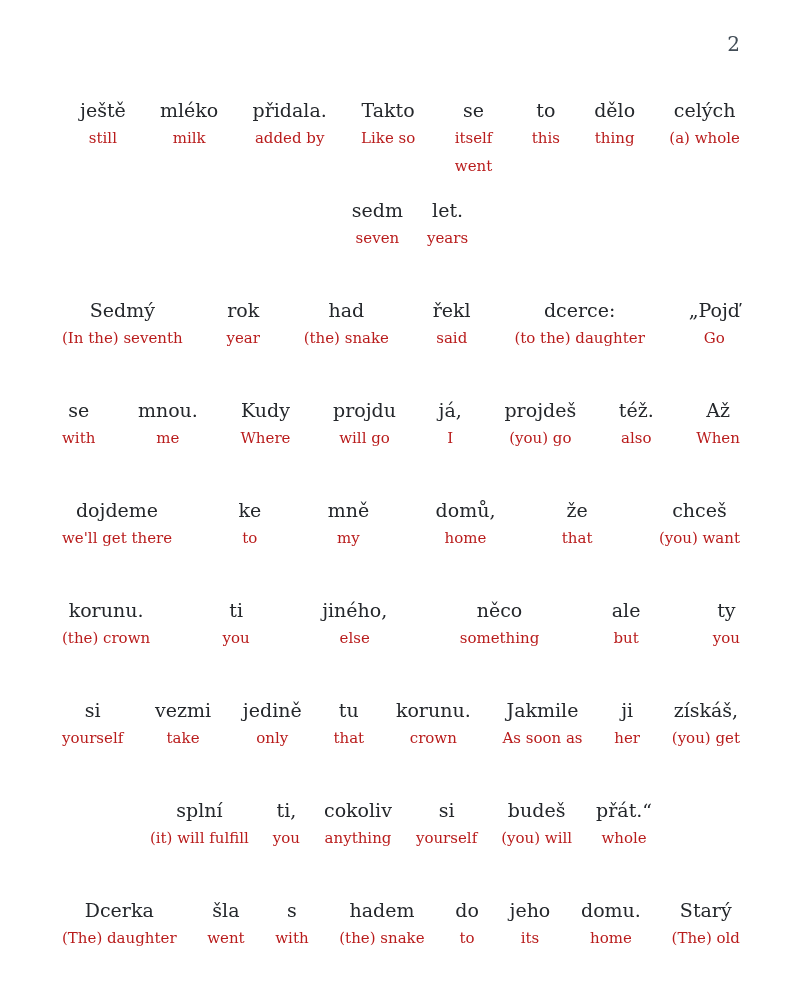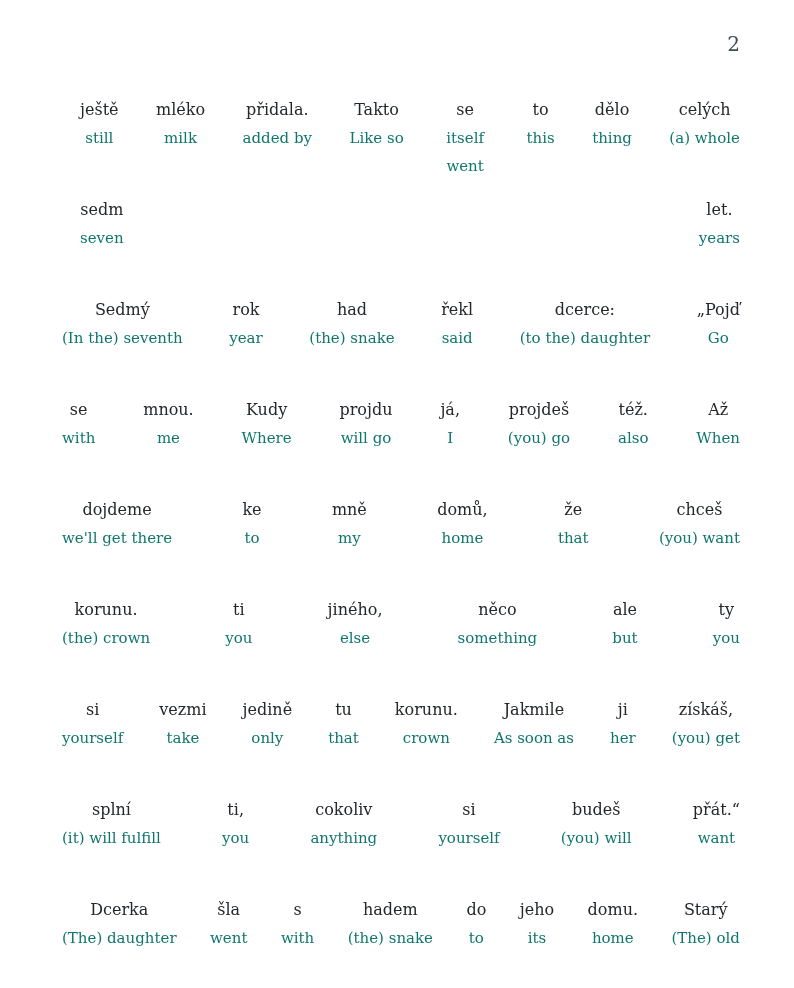--- a/index.html
+++ b/index.html
@@ -20,38 +20,38 @@
     line-height: 28px;
     color: #414c56;
   }
   .rows { margin-top: 38px; }
   .row {
     display: flex;
     align-items: flex-start;
     height: 100px;
   }
   .row.justify { justify-content: space-between; }
-  .row.left { justify-content: space-between; column-gap: 22px; gap: 24px; }
+  .row.left { justify-content: center; column-gap: 22px; gap: 24px; }
   .row.indent { padding-left: 18px; }
   .pair {
     display: flex;
     flex-direction: column;
     align-items: center;
     flex-shrink: 0;
   }
   .cz {
-    font-size: 16px;
+    font-size: 19px;
     line-height: 28px;
     color: #24272b;
     white-space: nowrap;
   }
   .gl {
     font-size: 15px;
     line-height: 28px;
-    color: #0f766e;
+    color: #b91c1c;
     text-align: center;
     white-space: nowrap;
   }
   .gl.narrow {
     white-space: normal;
     max-width: 48px;
   }
 </style>
 </head>
 <body>
@@ -265,21 +265,21 @@
         <div class="pair">
           <div class="cz">si</div>
           <div class="gl">yourself</div>
         </div>
         <div class="pair">
           <div class="cz">budeš</div>
           <div class="gl">(you) will</div>
         </div>
         <div class="pair">
           <div class="cz">přát.“</div>
-          <div class="gl">want</div>
+          <div class="gl">whole</div>
         </div>
       </div>
       <div class="row justify">
         <div class="pair">
           <div class="cz">Dcerka</div>
           <div class="gl">(The) daughter</div>
         </div>
         <div class="pair">
           <div class="cz">šla</div>
           <div class="gl">went</div>

